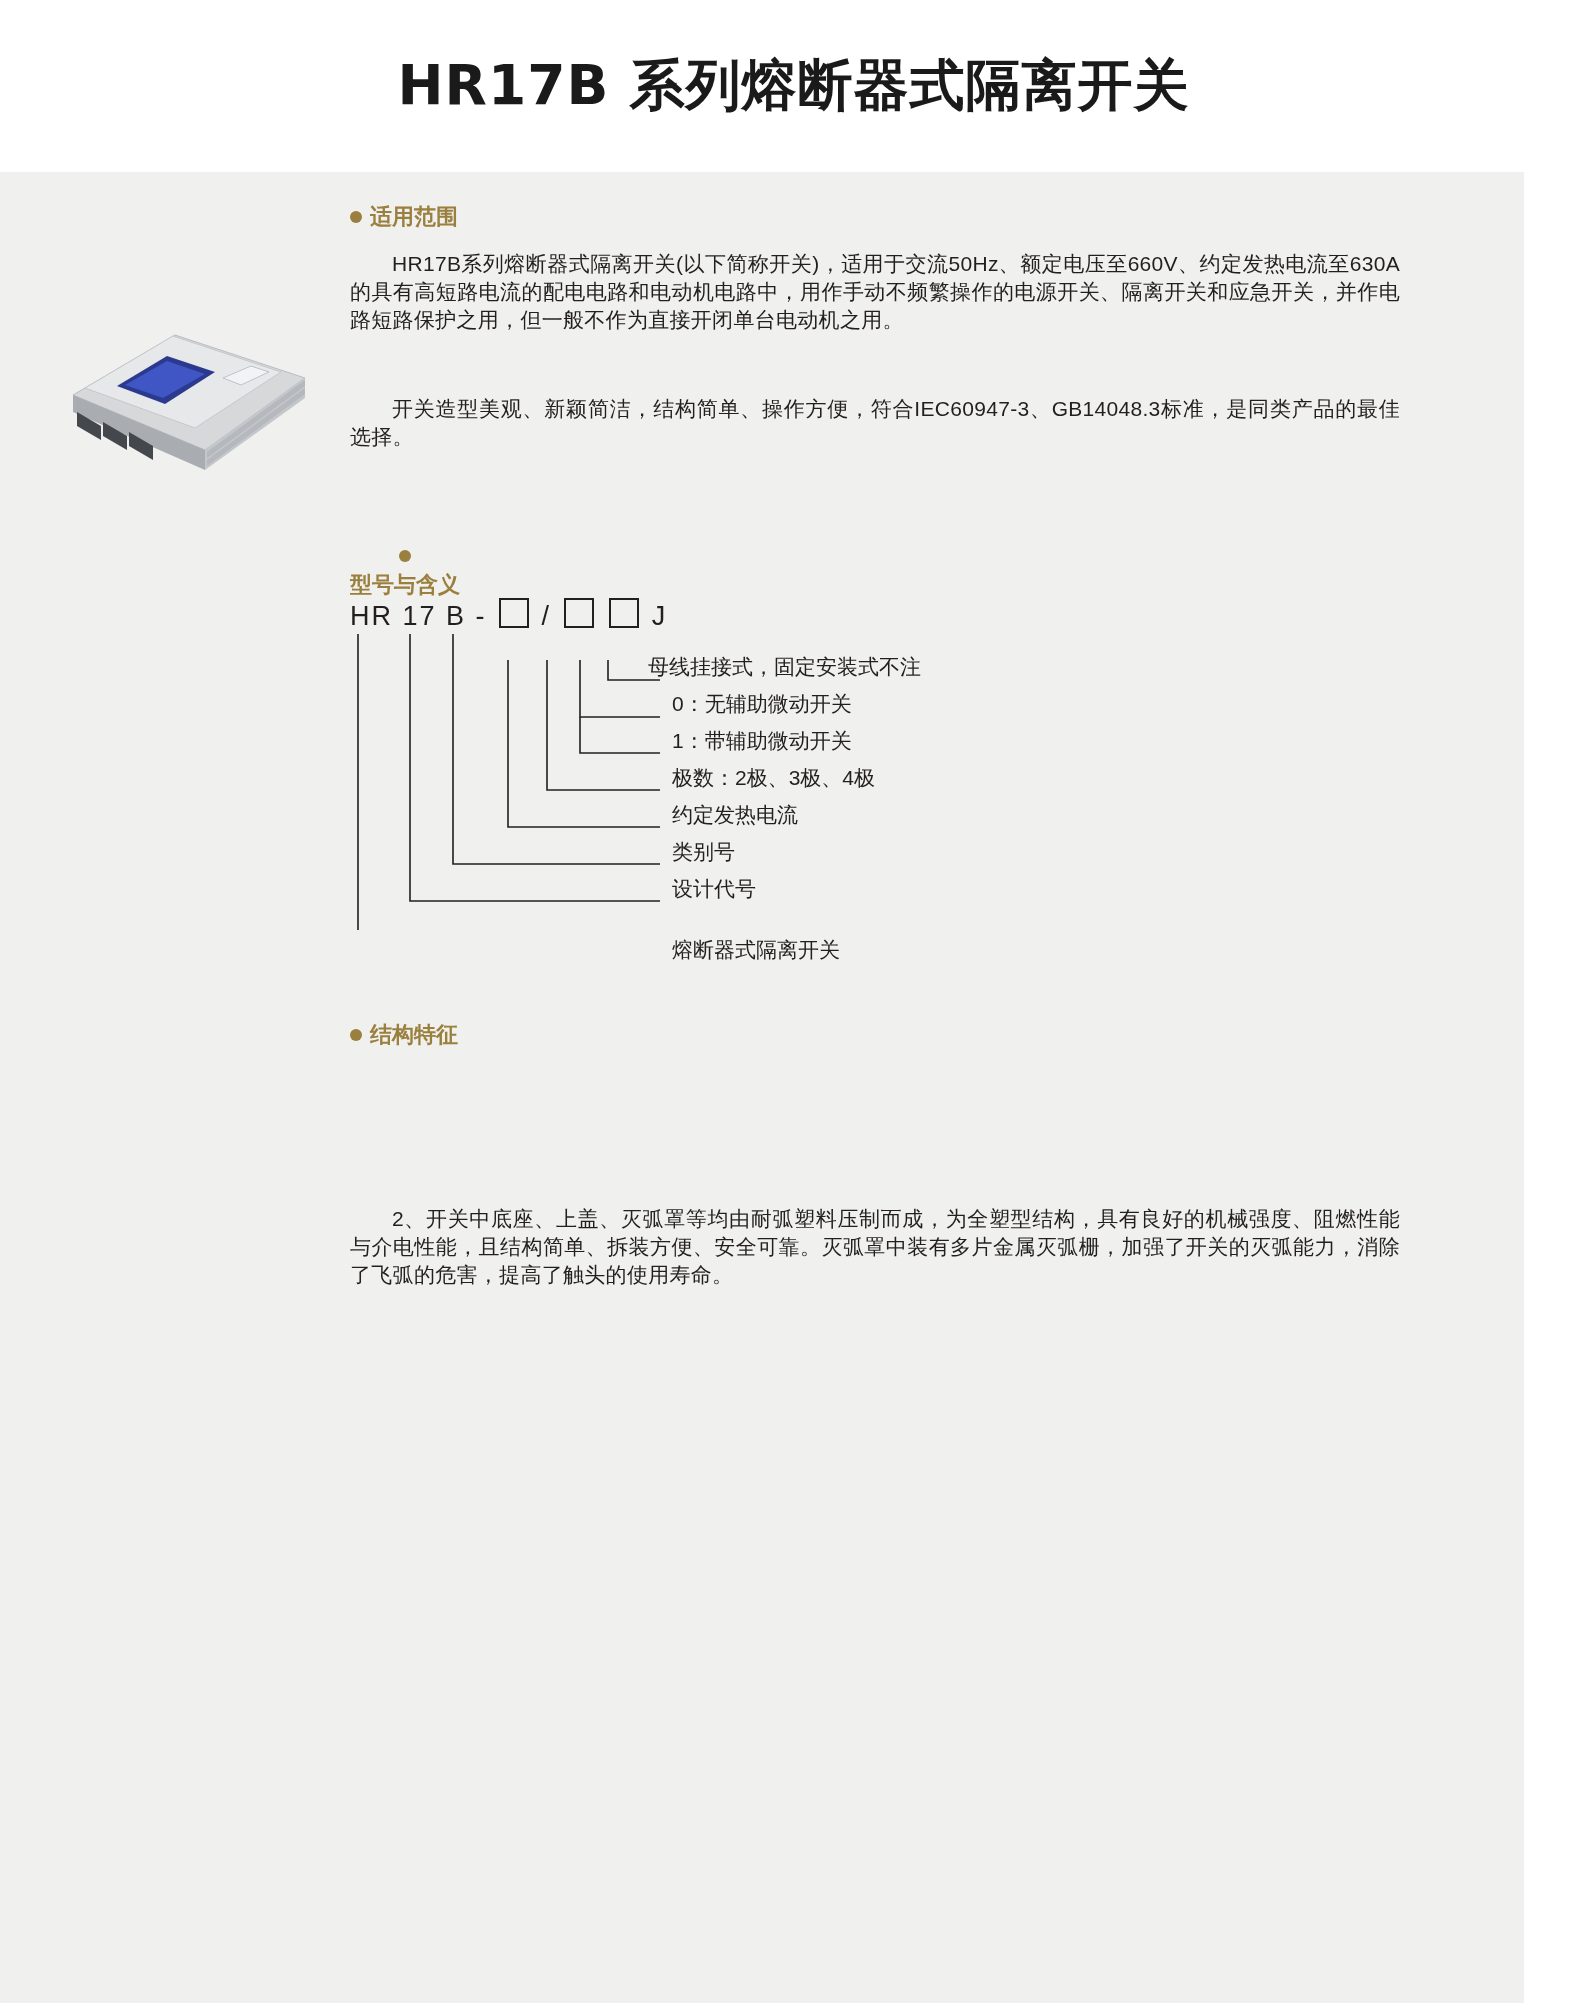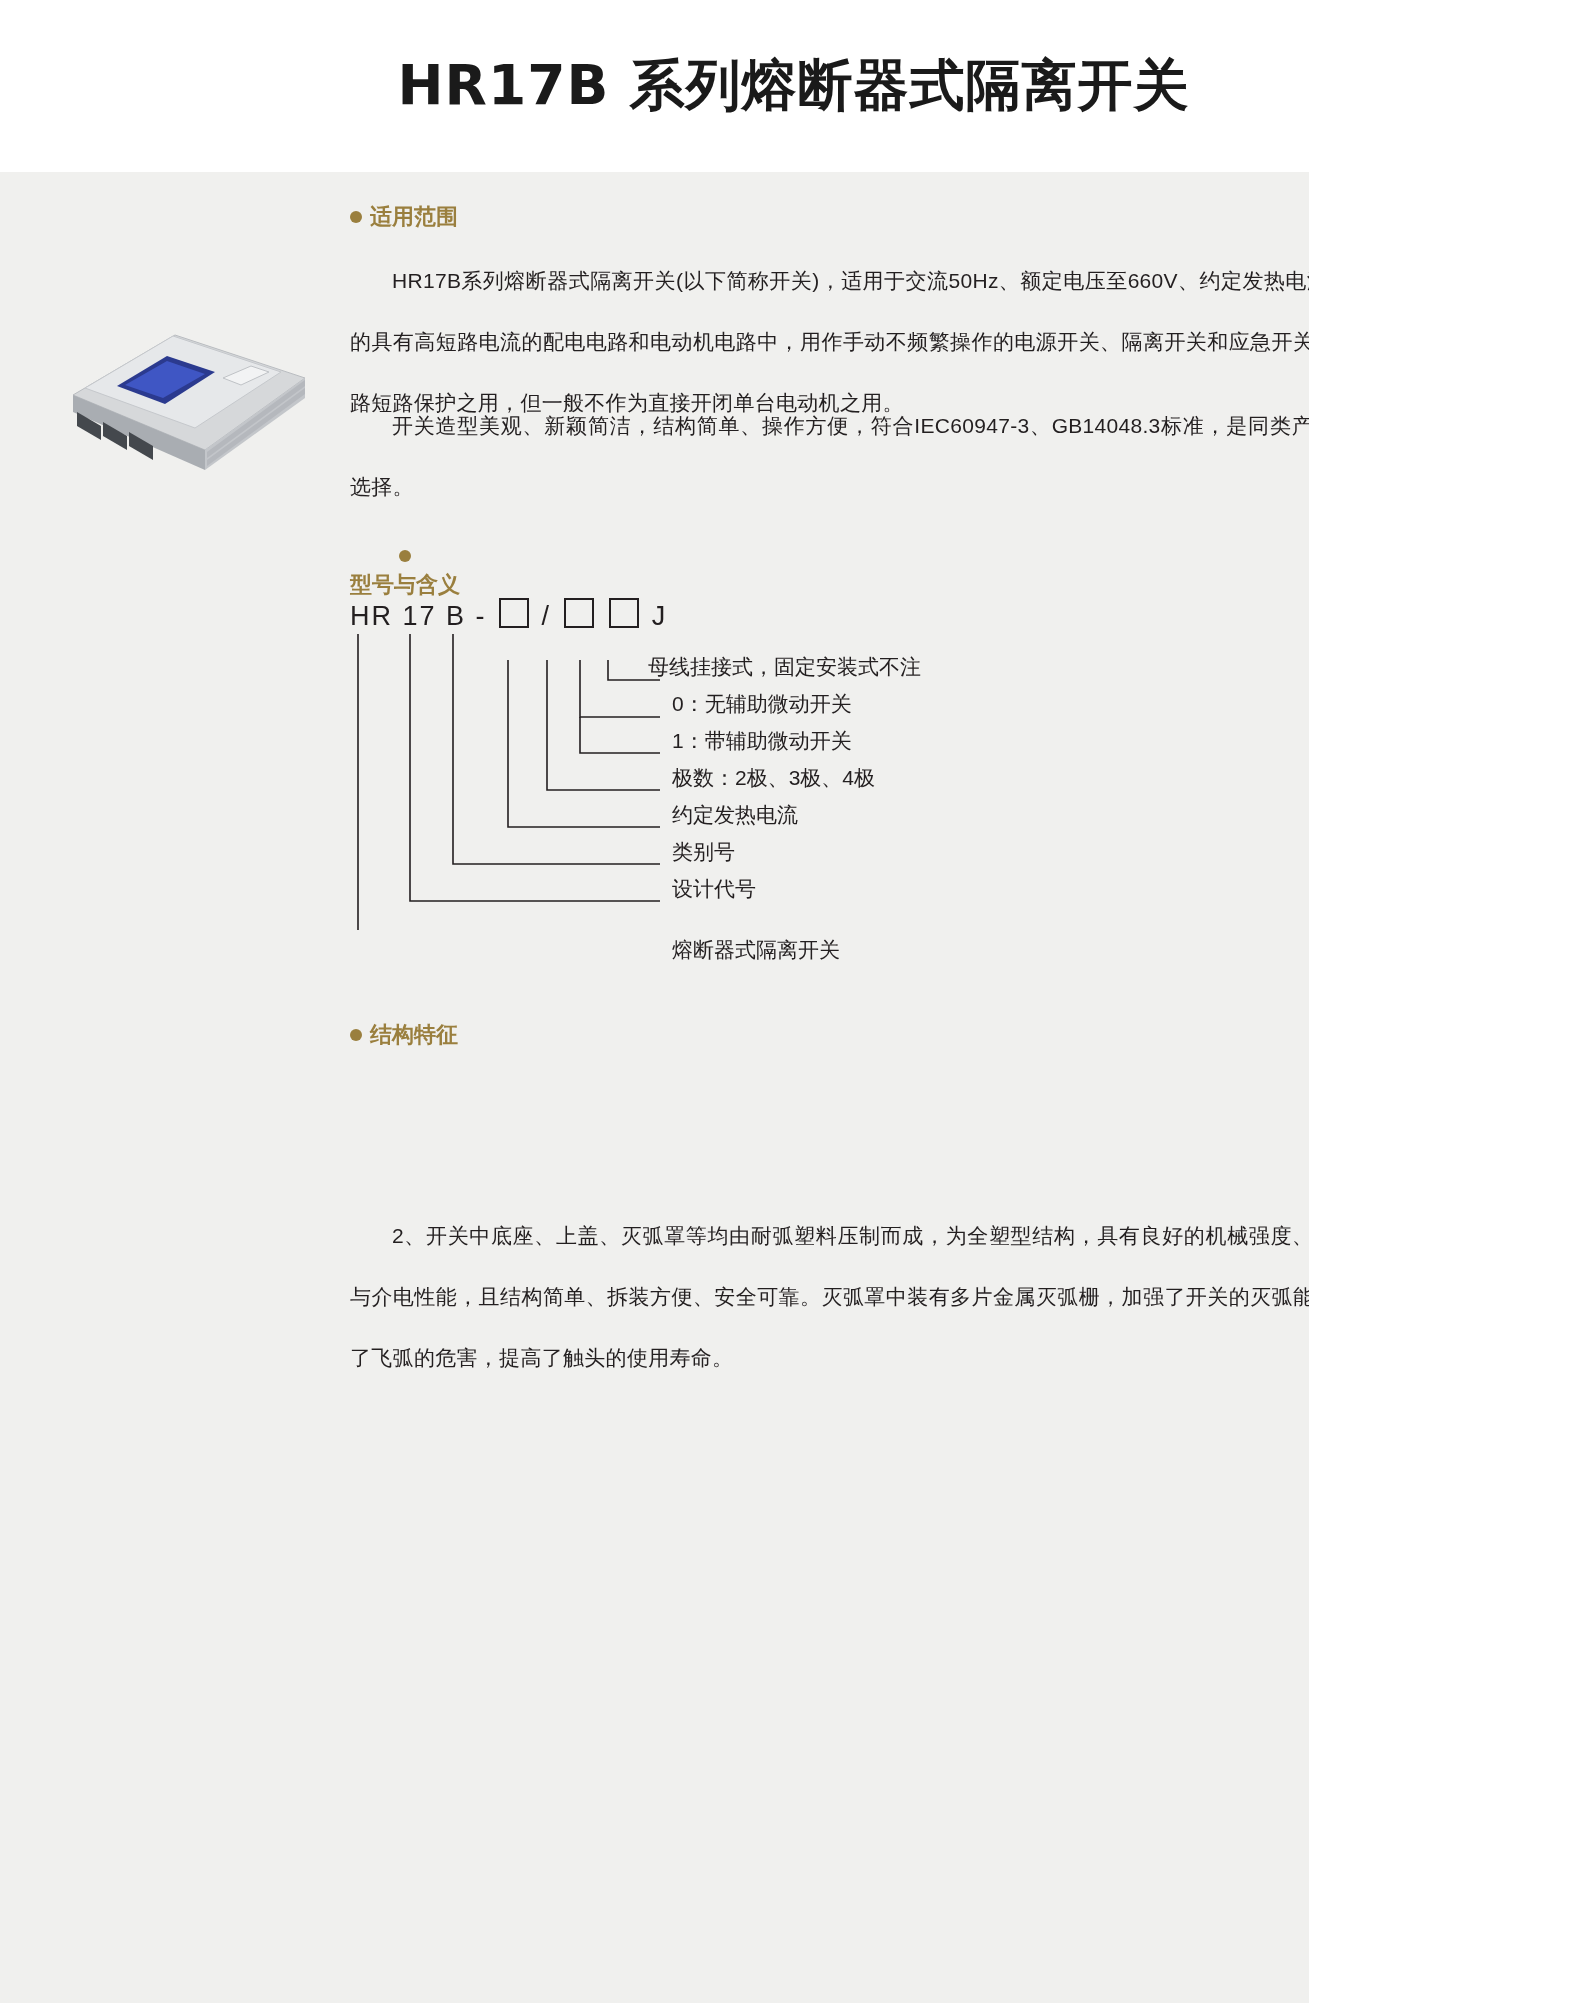--- a/index.html
+++ b/index.html
@@ -9,21 +9,21 @@
   }
   body {
     width: 1587px;
     height: 2003px;
     position: relative;
     font-family: "Liberation Sans", "DejaVu Sans", sans-serif;
     color: #231f20;
   }
   .page {
     position: relative;
-    width: 1309px;
+    width: 1524px;
     height: 2003px;
     overflow: hidden;
   }
   
   .title-bar {
     position: absolute;
     left: 0;
     top: 0;
     width: 1587px;
     height: 172px;
@@ -62,21 +62,21 @@
     width: 12px;
     height: 12px;
     border-radius: 50%;
     background: #9a7f3e;
     display: inline-block;
   }
   
   .para {
     position: absolute;
     font-size: 21px;
-    line-height: 61px;
+    line-height: 28px;
     color: #231f20;
     text-align: justify;
     letter-spacing: 0.3px;
   }
   .indent {
     text-indent: 2em;
   }
   
   .product-img {
     position: absolute;

